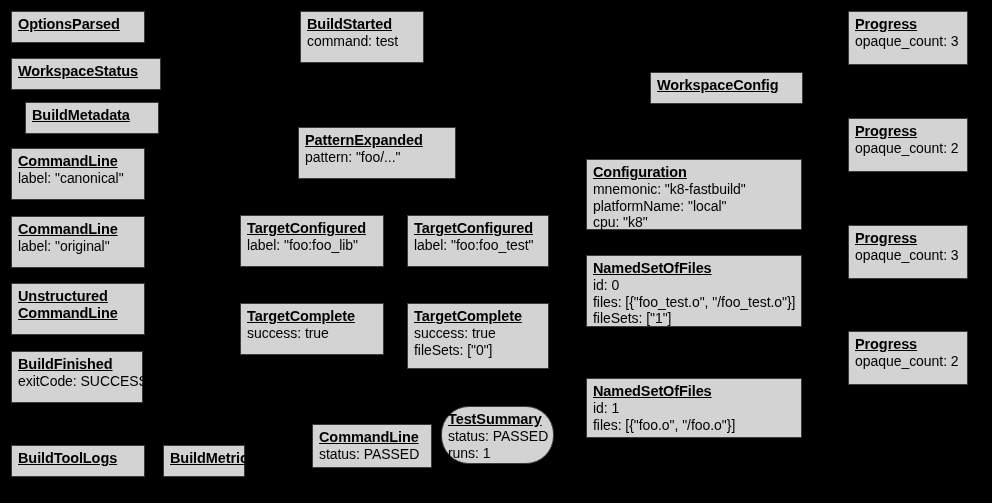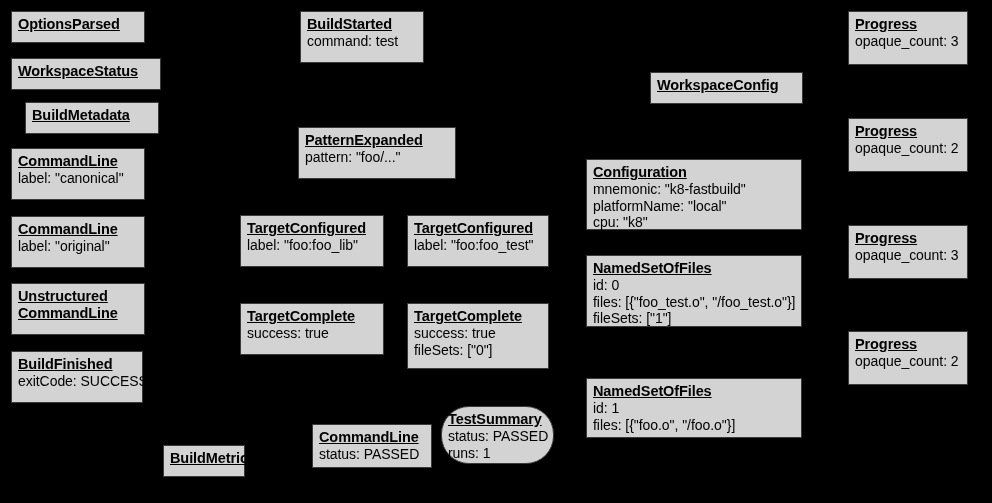--- a/index.html
+++ b/index.html
@@ -71,20 +71,23 @@
       <span class="node-field">label: "original"</span>
     </div>
     <div class="node title-only" style="left: 11px; top: 283px; width: 134px; height: 52px;">
       <span class="node-title-line">Unstructured</span>
       <span class="node-title-line">CommandLine</span>
     </div>
     <div class="node" style="left: 11px; top: 351px; width: 132px; height: 52px;">
       <span class="node-title-line">BuildFinished</span>
       <span class="node-field">exitCode: SUCCESS</span>
     </div>
+    <div class="node title-only" style="left: 11px; top: 445px; width: 134px; height: 32px;">
+      <span class="node-title-line">BuildToolLogs</span>
+    </div>
     <div class="node title-only" style="left: 163px; top: 445px; width: 82px; height: 32px;">
       <span class="node-title-line">BuildMetrics</span>
     </div>
     <div class="node" style="left: 300px; top: 11px; width: 124px; height: 52px;">
       <span class="node-title-line">BuildStarted</span>
       <span class="node-field">command: test</span>
     </div>
     <div class="node" style="left: 298px; top: 113px; width: 158px; height: 52px; margin-top: 14px;">
       <span class="node-title-line">PatternExpanded</span>
       <span class="node-field">pattern: "foo/..."</span>

